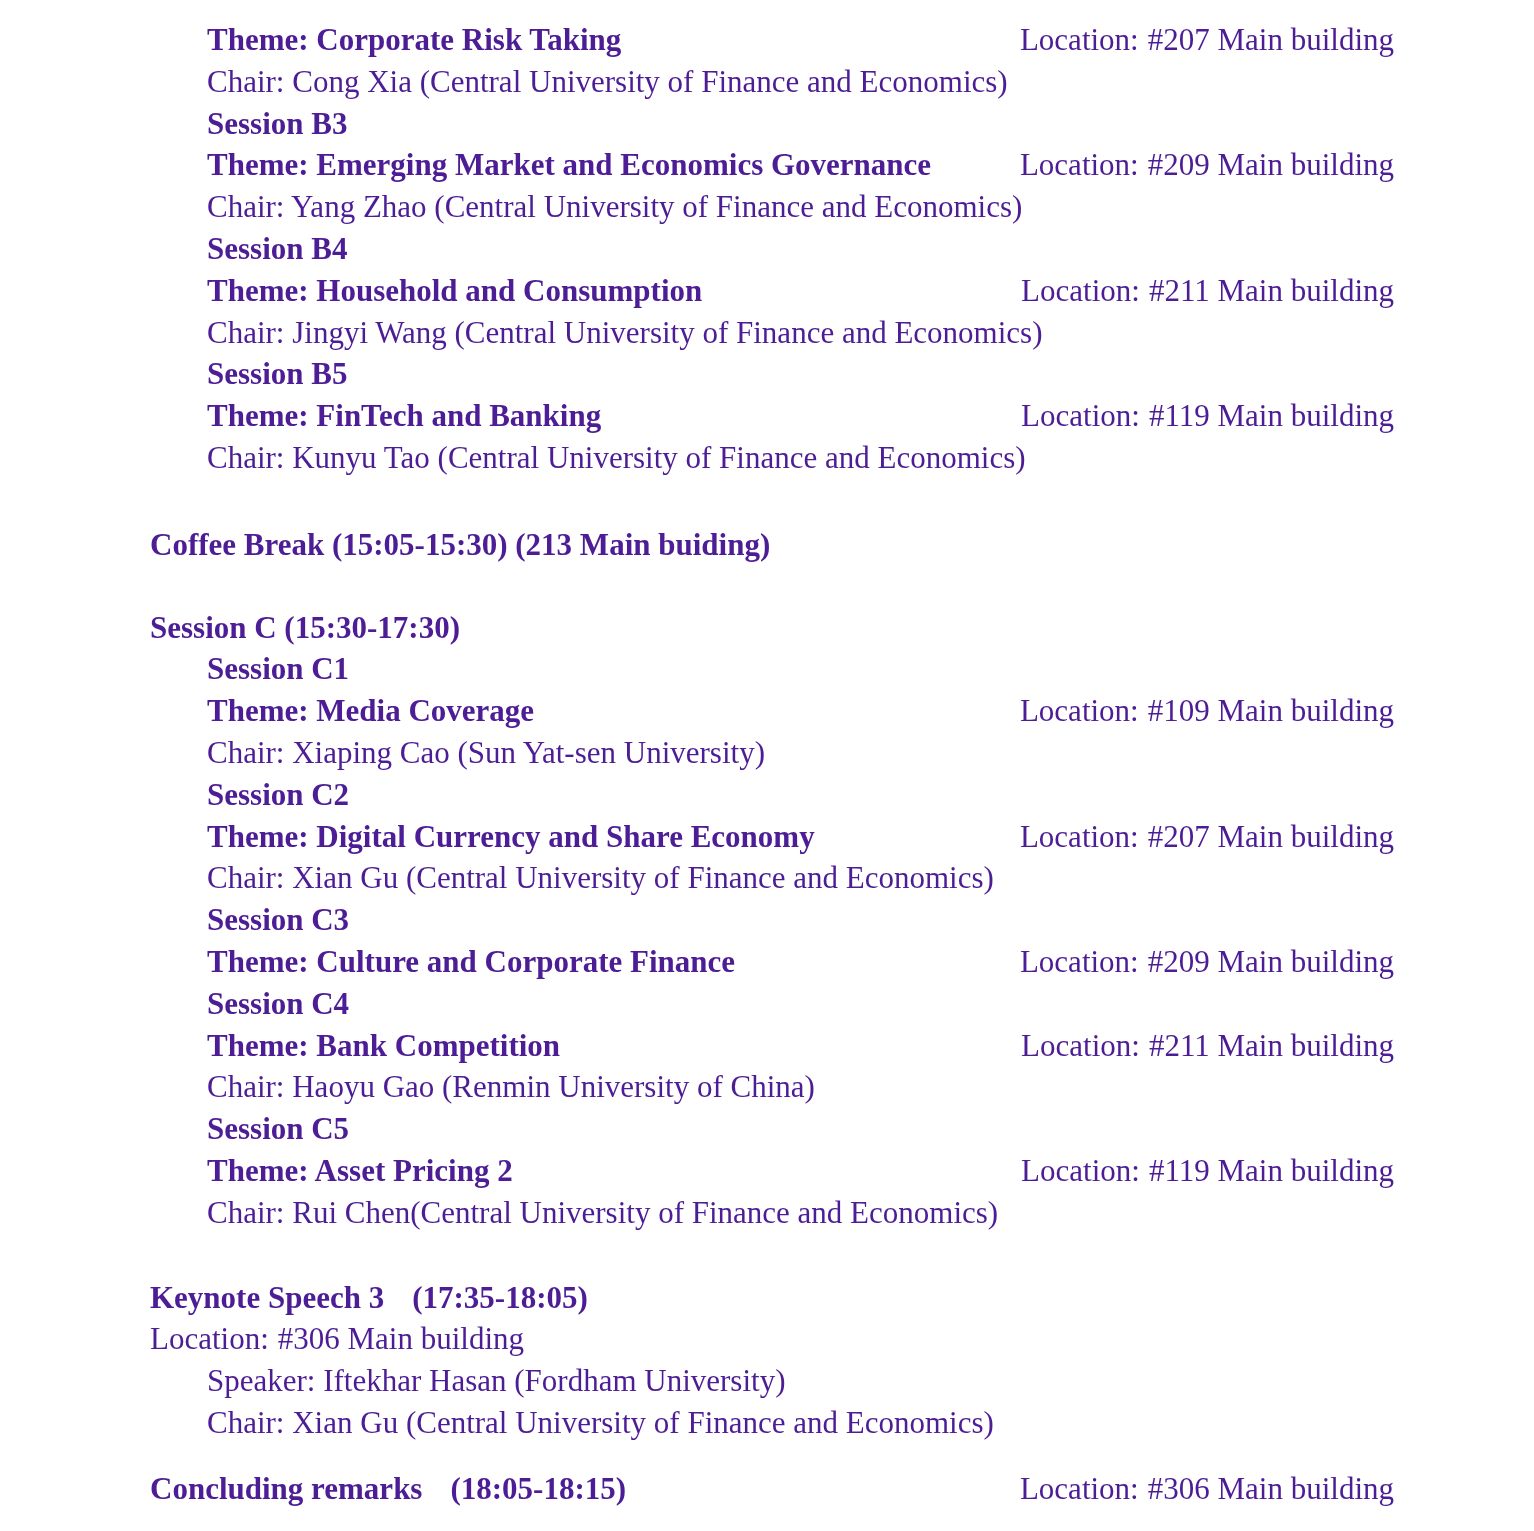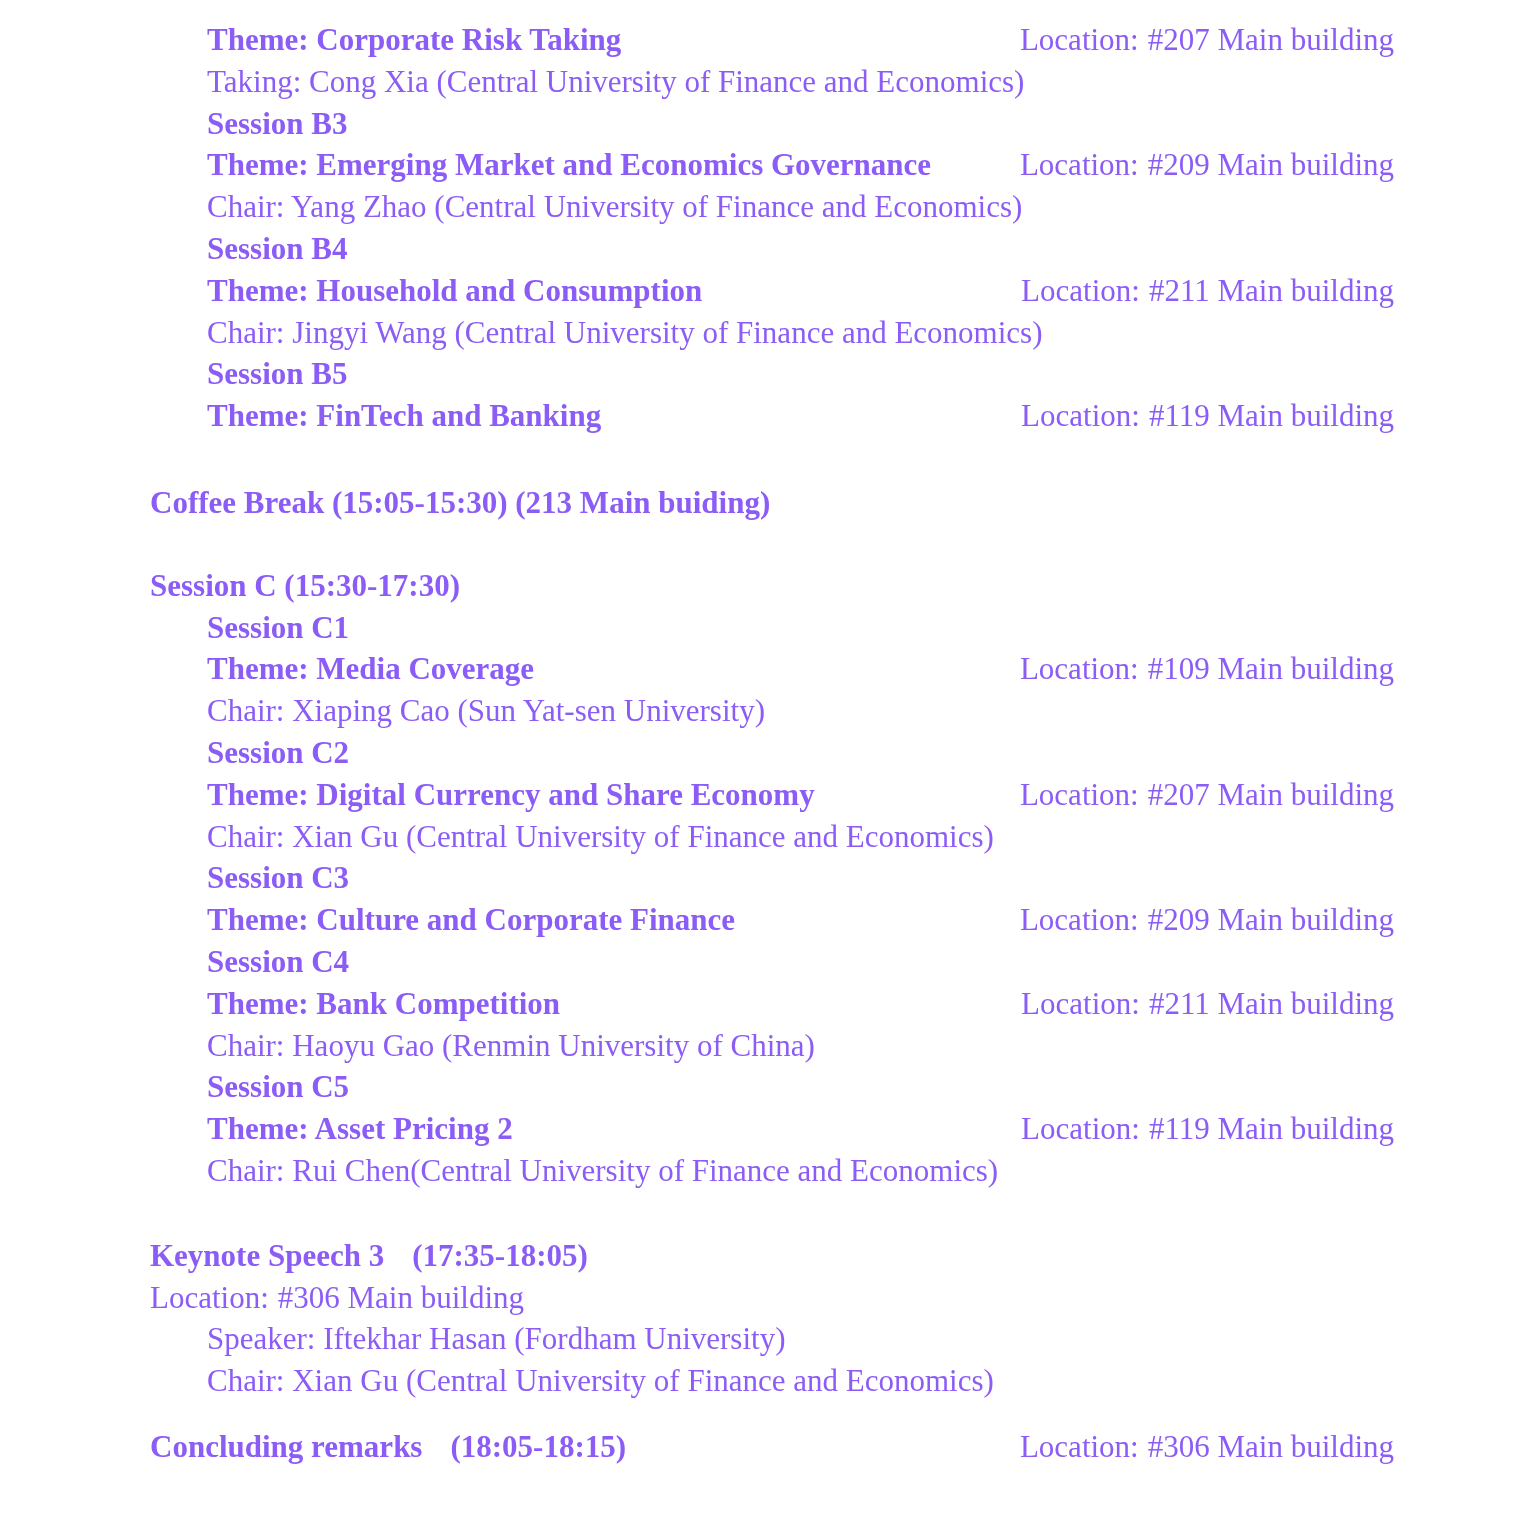--- a/index.html
+++ b/index.html
@@ -7,21 +7,21 @@
     padding: 0;
     background: #ffffff;
   }
   .page {
     position: relative;
     width: 1534px;
     height: 1531px;
     box-sizing: border-box;
     padding: 19px 140px 0 150px;
     background: #ffffff;
-    color: #8b5cf6;
+    color: #4c1d95;
     font-family: "Liberation Serif", "DejaVu Serif", serif;
     overflow: hidden;
   }
   .row {
     font-size: 31px;
     line-height: 41.8px;
     white-space: nowrap;
   }
   .flex {
     display: flex;
@@ -40,21 +40,21 @@
 </head>
 <body>
 
 <div class="page">
 
   <div class="row ind2 flex">
     <span class="b">Theme: Corporate Risk Taking</span>
     <span><span>Location:</span><span class="locv">#207 Main building</span></span>
   </div>
   <div class="row ind2">
-    <span>Taking: Cong Xia (Central University of Finance and Economics)</span>
+    <span>Chair: Cong Xia (Central University of Finance and Economics)</span>
   </div>
 
   <div class="row ind2">
     <span class="b">Session B3</span>
   </div>
   <div class="row ind2 flex">
     <span class="b">Theme: Emerging Market and Economics Governance</span>
     <span><span>Location:</span><span class="locv">#209 Main building</span></span>
   </div>
   <div class="row ind2">
@@ -71,20 +71,23 @@
   <div class="row ind2">
     <span>Chair: Jingyi Wang (Central University of Finance and Economics)</span>
   </div>
 
   <div class="row ind2">
     <span class="b">Session B5</span>
   </div>
   <div class="row ind2 flex">
     <span class="b">Theme: FinTech and Banking</span>
     <span><span>Location:</span><span class="locv">#119 Main building</span></span>
+  </div>
+  <div class="row ind2">
+    <span>Chair: Kunyu Tao (Central University of Finance and Economics)</span>
   </div>
 
   <div class="row mt-coffee">
     <span class="b">Coffee Break (15:05-15:30) (213 Main buiding)</span>
   </div>
 
   <div class="row mt-sessionc">
     <span class="b">Session C (15:30-17:30)</span>
   </div>
 

